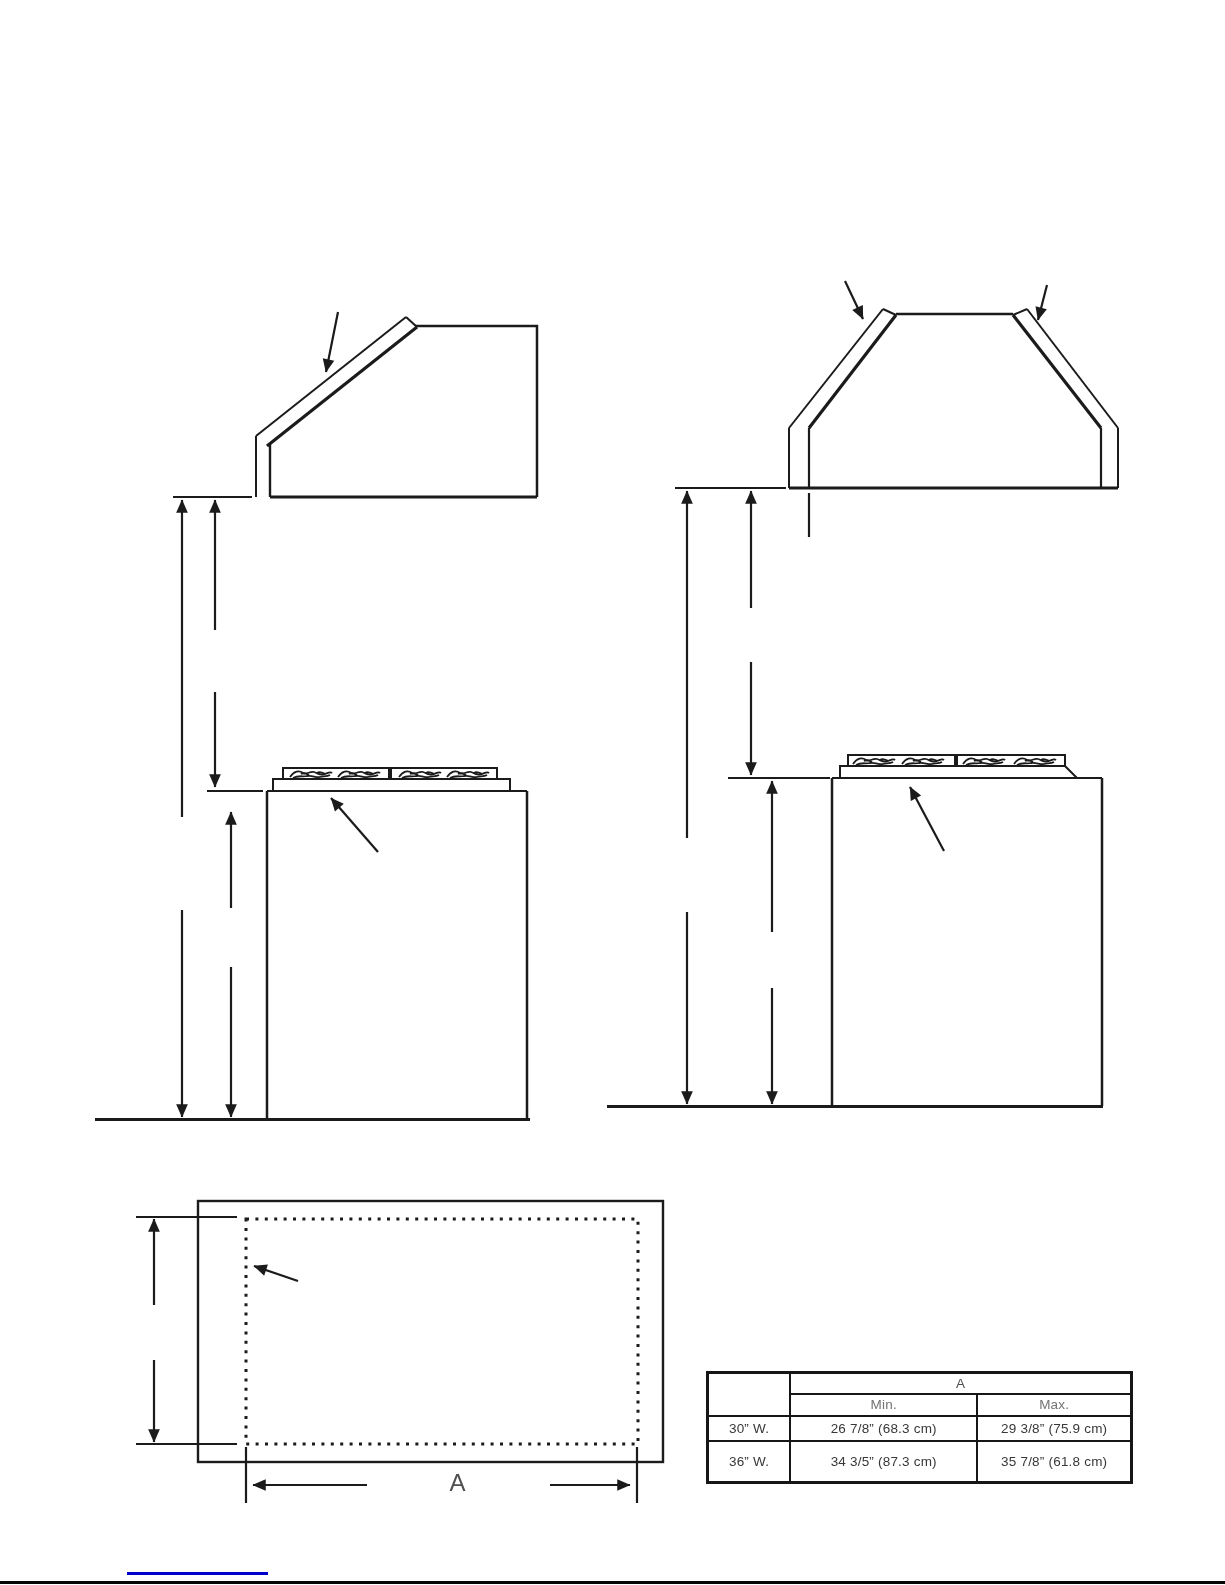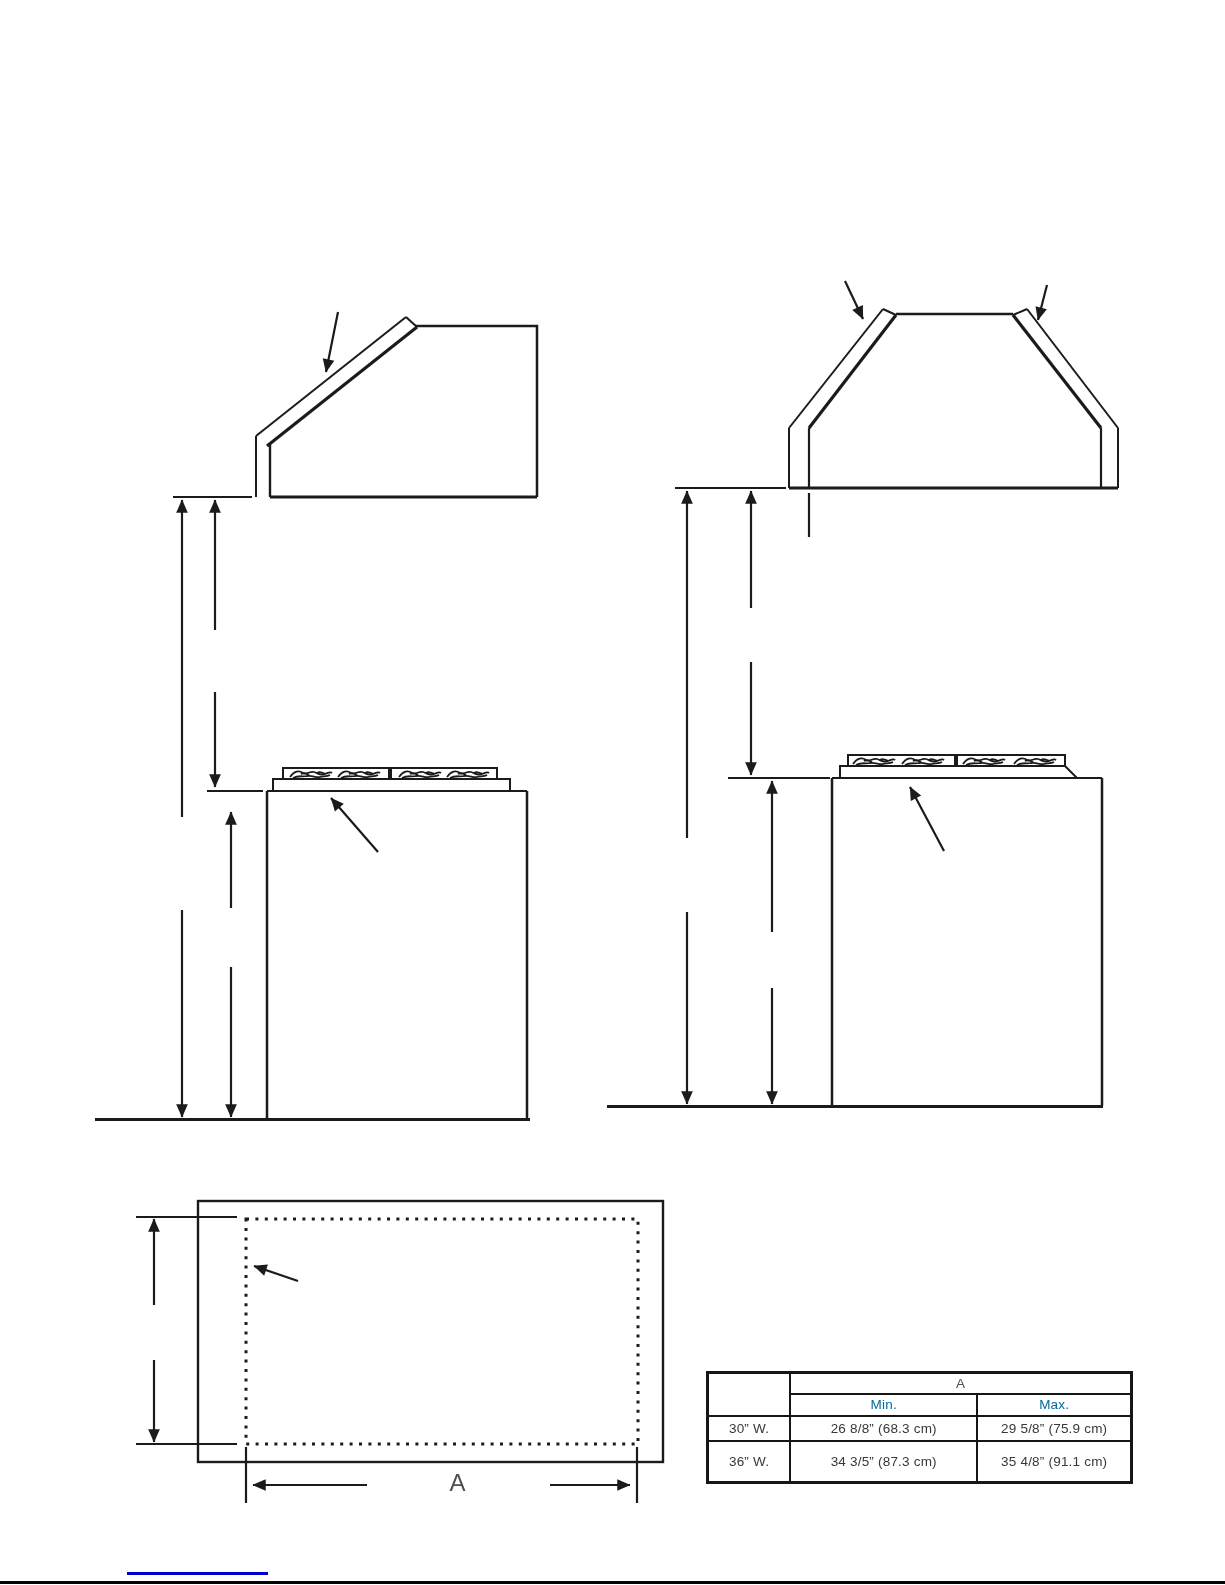--- a/index.html
+++ b/index.html
@@ -7,21 +7,21 @@
         font-family:"Liberation Sans",sans-serif;}
   .art{position:absolute;left:0;top:0;}
   .plan-a{position:absolute;left:438px;top:1469px;width:40px;text-align:center;
           font-size:24px;color:#4f4f4f;letter-spacing:1px;}
   table.spec{position:absolute;left:706px;top:1371px;width:427px;border-collapse:collapse;
              table-layout:fixed;color:#383838;border:3px solid #161616;}
   table.spec td{border:2px solid #161616;text-align:center;padding:0;font-size:13.5px;
                 letter-spacing:0.2px;overflow:hidden;white-space:nowrap;}
   td.rowlabel{text-align:left;padding-left:3px;font-size:14px;}
   td.gh{font-size:15px;color:#4f4f4f;}
-  td.sh{font-size:14px;color:#0369a1;}
+  td.sh{font-size:14px;color:#737373;}
   tr.r1{height:21px;} tr.r2{height:22px;} tr.r3{height:25px;} tr.r4{height:42px;}
   .col-label{width:82px;} .col-min{width:186px;} .col-max{width:153px;}
   .footer-link{position:absolute;left:127px;top:1572px;width:141px;height:3px;background:#0000cc;}
   .page-edge{position:absolute;left:0;top:1581px;width:1225px;height:3px;background:#050505;}
 </style>
 </head>
 <body>
 
 <div class="page">
 
@@ -163,27 +163,27 @@
         <tr class="r1">
       <td rowspan="2" class="rowlabel"></td>
       <td colspan="2" class="gh">A</td>
     </tr>
     <tr class="r2">
       <td class="sh">Min.</td>
       <td class="sh">Max.</td>
     </tr>
     <tr class="r3">
       <td class="rowlabel">30” W.</td>
-      <td>26 8/8” (68.3 cm)</td>
-      <td>29 5/8” (75.9 cm)</td>
+      <td>26 7/8” (68.3 cm)</td>
+      <td>29 3/8” (75.9 cm)</td>
     </tr>
     <tr class="r4">
       <td class="rowlabel">36” W.</td>
       <td>34 3/5” (87.3 cm)</td>
-      <td>35 4/8” (91.1 cm)</td>
+      <td>35 7/8” (61.8 cm)</td>
     </tr>
   </tbody>
     </table>
 
   <div class="footer-link"></div>
   <div class="page-edge"></div>
 
 </div>
 
 </body></html>

